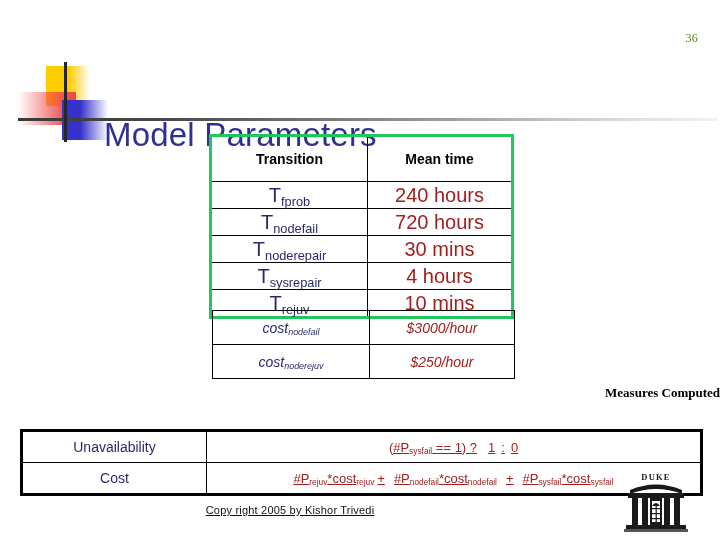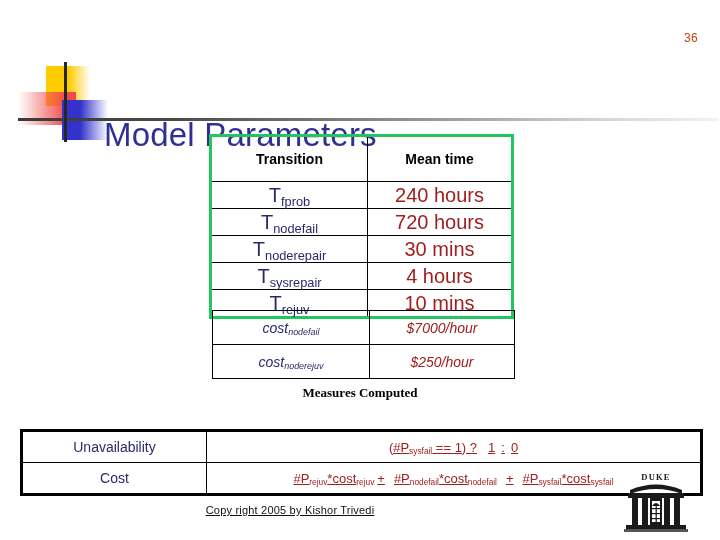--- a/index.html
+++ b/index.html
@@ -13,23 +13,23 @@
     font-family: "Liberation Sans", sans-serif;
     position: relative;
     overflow: hidden;
   }
 
   
   #page-number {
     position: absolute;
     top: 31px;
     right: 22px;
-    font-family: Liberation Sans, sans-serif;
+    font-family: Liberation Serif, serif;
     font-size: 12px;
-    color: #c2410c;
+    color: #4d7c0f;
     letter-spacing: 0.3px;
   }
 
   
   #logo-mark {
     position: absolute;
     left: 18px;
     top: 62px;
     width: 98px;
     height: 80px;
@@ -143,21 +143,21 @@
   }
   #cost-table td.tname { color: #2A2A6B; }
   #cost-table td.tval  { color: #A02020; }
 
   
   #measures-heading {
     position: absolute;
     left: 0;
     right: 0;
     top: 385px;
-    text-align: center;
+    text-align: right;
     font-family: "Liberation Serif", serif;
     font-size: 13px;
     font-weight: bold;
     color: #000000;
   }
 
   
   #measures-table {
     position: absolute;
     left: 20px;
@@ -267,21 +267,21 @@
 </table>
 
 <table id="cost-table">
   <colgroup>
       <col class="c1">
       <col class="c2">
     </colgroup>
   <tbody>
     <tr>
       <td class="tname"><span>cost</span><sub>nodefail</sub></td>
-      <td class="tval">$7000/hour</td>
+      <td class="tval">$3000/hour</td>
     </tr>
     <tr>
       <td class="tname"><span>cost</span><sub>noderejuv</sub></td>
       <td class="tval">$250/hour</td>
     </tr>
   </tbody>
 </table>
 
 <div id="measures-heading">Measures Computed</div>
 

